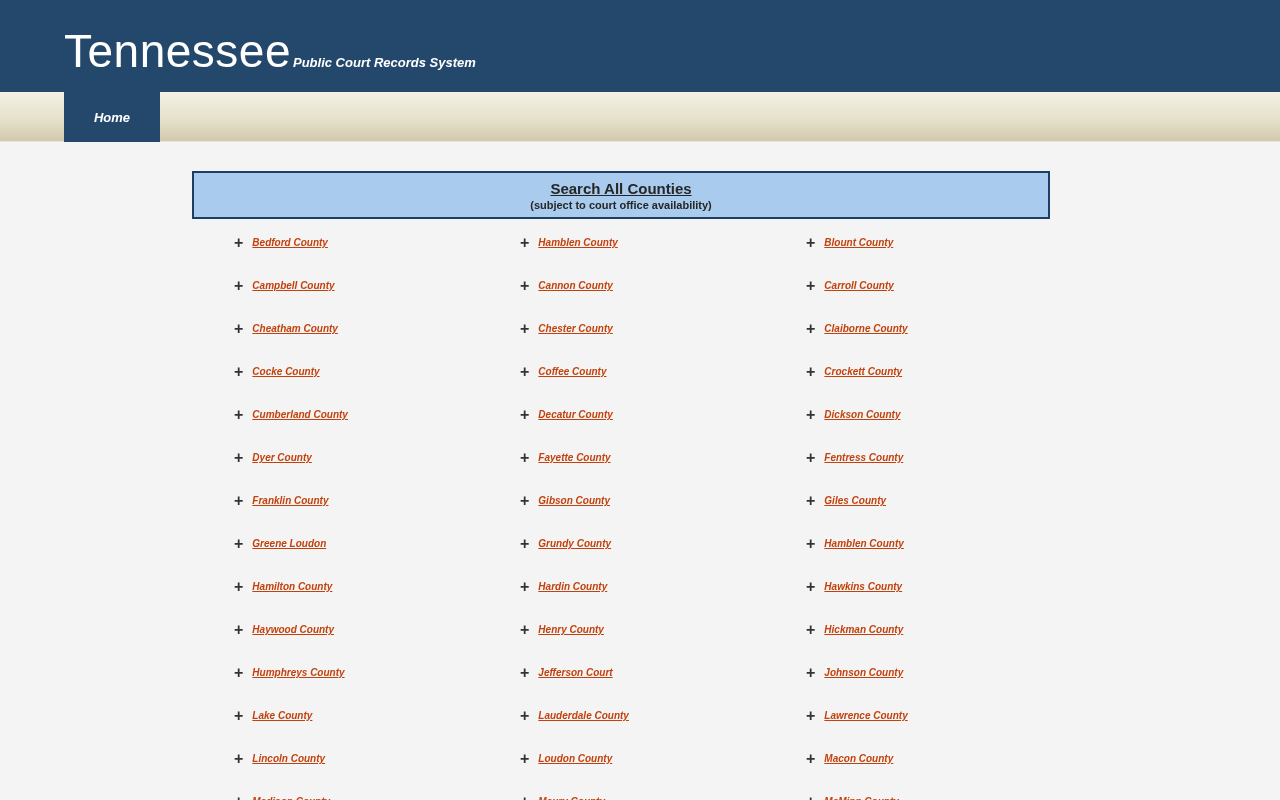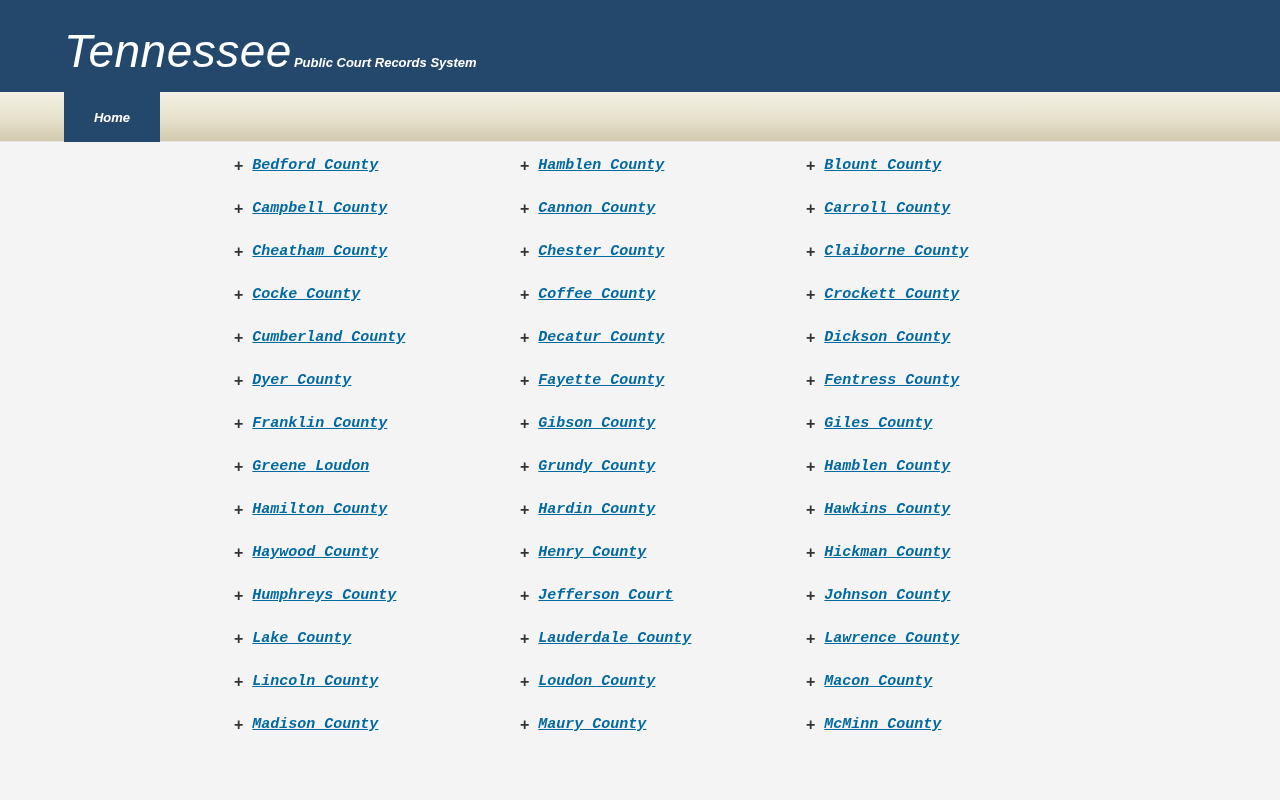--- a/index.html
+++ b/index.html
@@ -15,21 +15,20 @@
     background: #24486c;
     padding-left: 64px;
     white-space: nowrap;
   }
   .title-row { padding-top: 24px; }
   .page-title {
     color: #ffffff;
     font-size: 46px;
     font-weight: 400;
     letter-spacing: 0.5px;
-    font-style: italic;
   }
   .page-subtitle {
     color: #ffffff;
     font-size: 13px;
     font-weight: bold;
     font-style: italic;
     margin-left: 2px;
   }
 
   
@@ -97,45 +96,48 @@
   }
   .plus {
     color: #333333;
     font-size: 16px;
     font-weight: bold;
     margin-right: 9px;
     cursor: pointer;
     line-height: 1;
   }
   .county-link {
-    color: #0369a1;
-    font-size: 15px;
+    color: #c2410c;
+    font-size: 10px;
     font-weight: bold;
     font-style: italic;
     text-decoration: underline;
     cursor: pointer;
-    font-family: Liberation Mono, monospace;
   }
 </style>
 </head>
 <body>
 
 <div class="app-header">
   <div class="title-row">
     <span class="page-title">Tennessee</span><span class="page-subtitle">Public Court Records System</span>
   </div>
 </div>
 
 <div class="nav-bar">
   <div class="home-tab">
     <span>Home</span>
   </div>
 </div>
 
 <div class="content">
+  <div class="search-box">
+    <a class="search-link">Search All Counties</a>
+    <div class="search-note">(subject to court office availability)</div>
+  </div>
 
   <div class="counties-grid">
   <div class="county-cell">
     <span class="plus">+</span>
     <a class="county-link">Bedford County</a>
   </div>
 
   <div class="county-cell">
     <span class="plus">+</span>
     <a class="county-link">Hamblen County</a>

